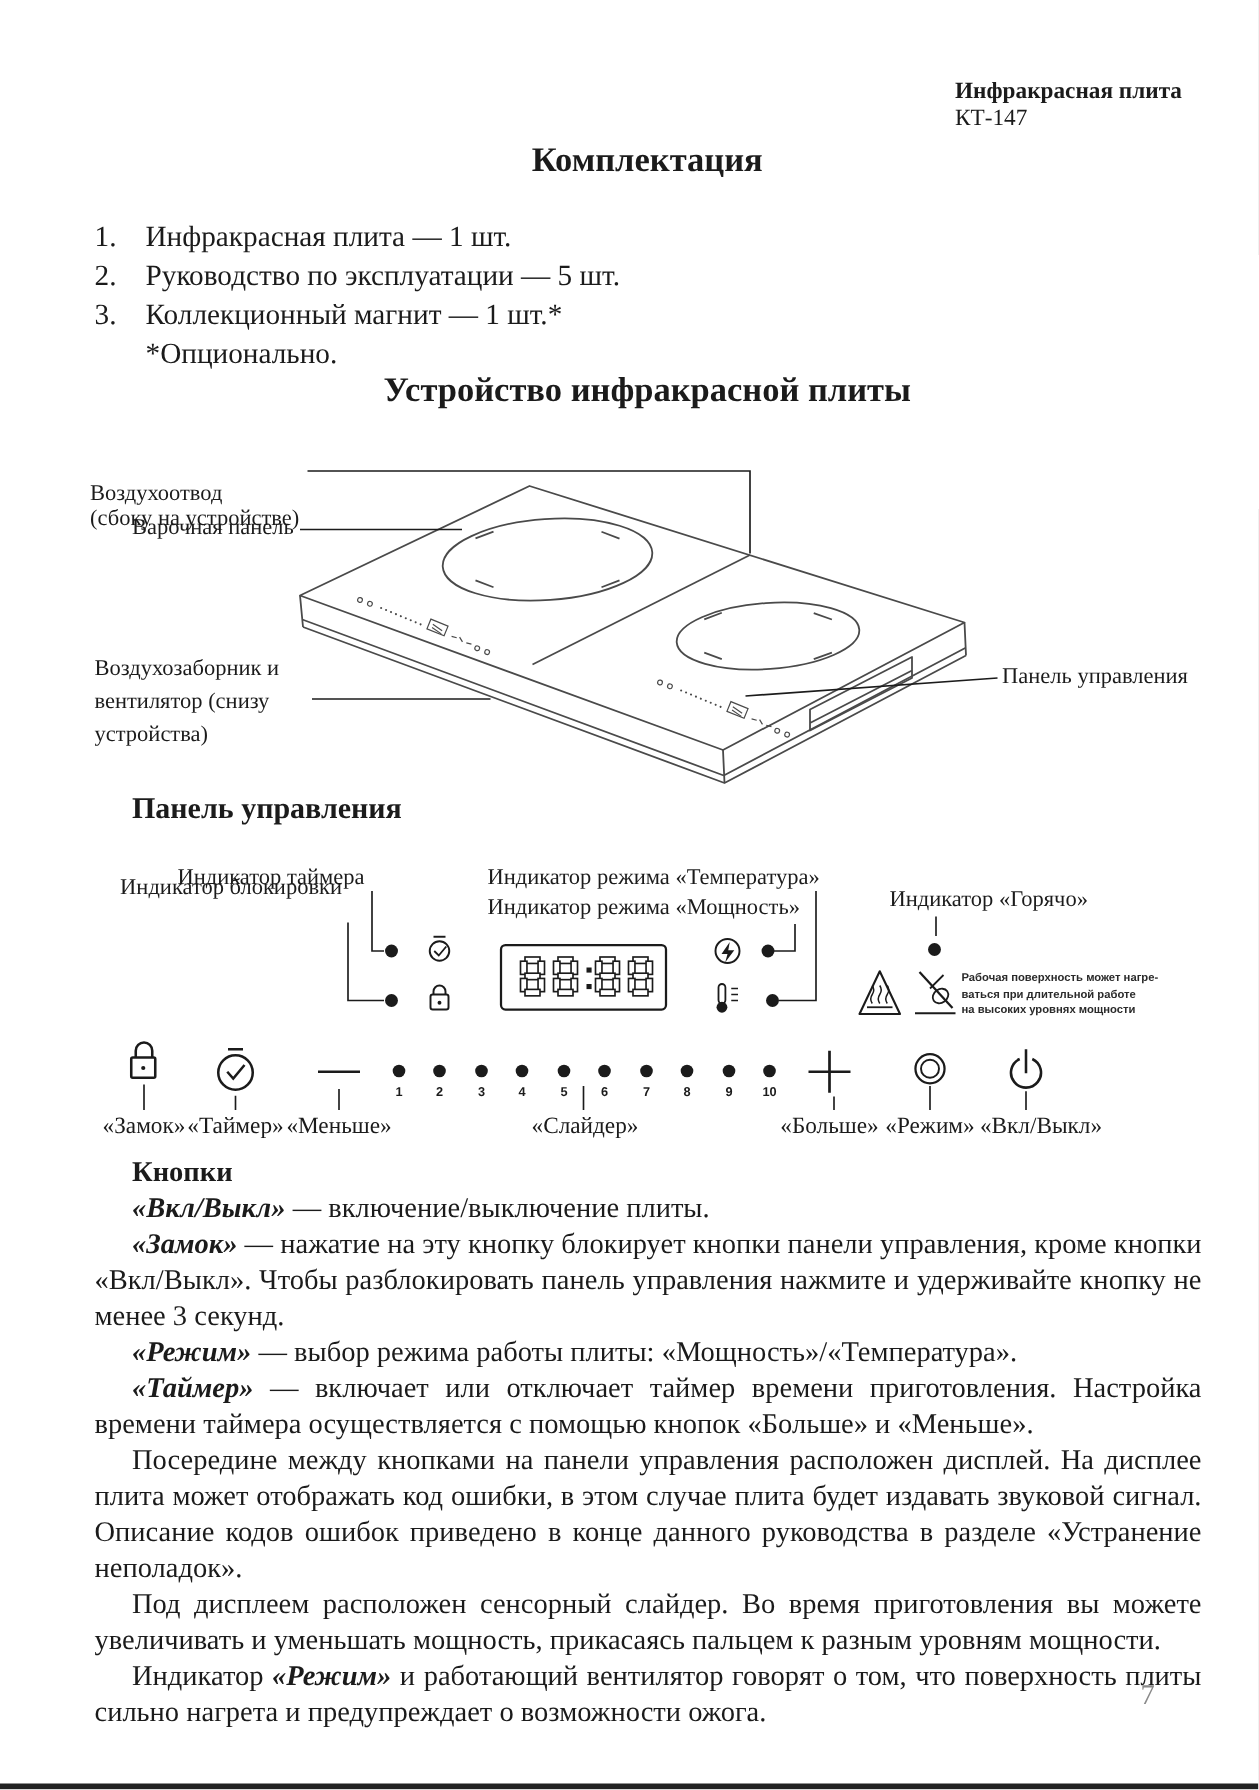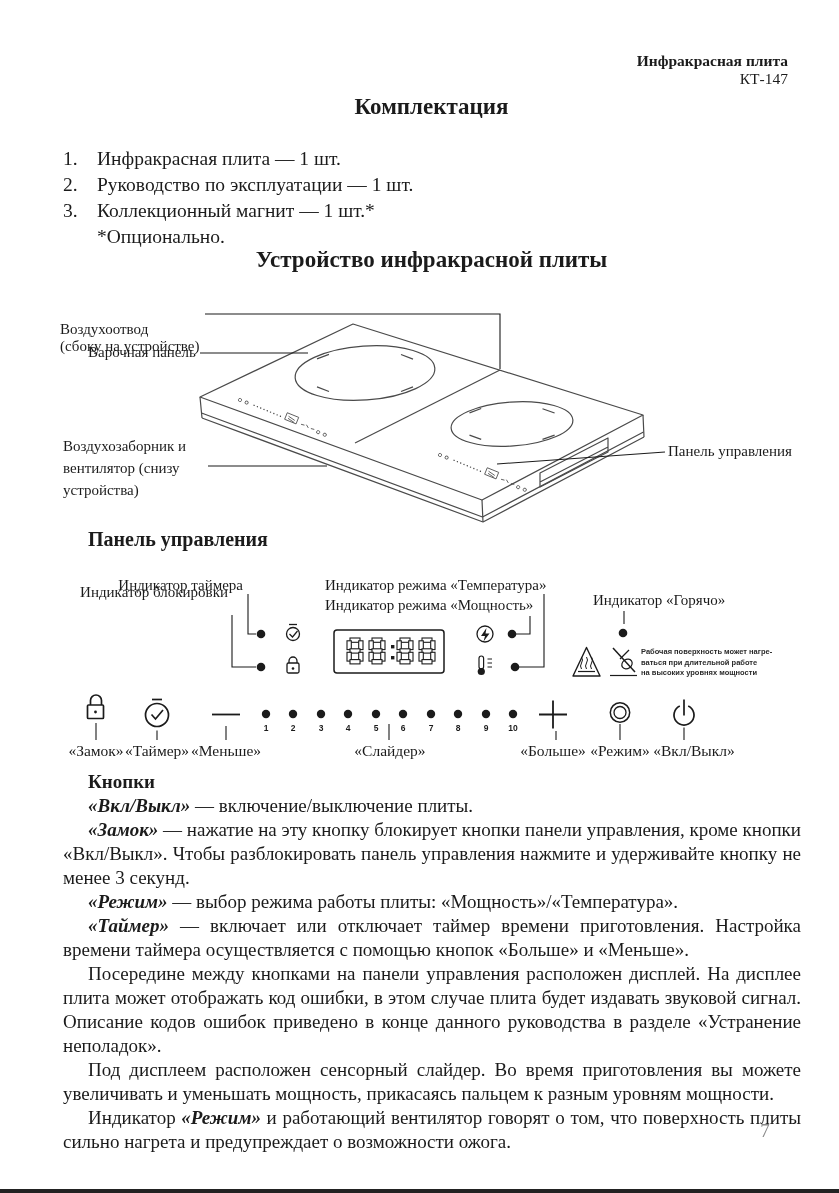--- a/index.html
+++ b/index.html
@@ -1,19 +1,19 @@
 <!DOCTYPE html>
 <html lang="ru"><head>
 <meta charset="utf-8">
 <style>
   html,body{margin:0;padding:0;background:#e8e8e8;}
   .page{position:relative;width:839px;height:1193px;background:#fff;margin:0 auto;
         font-family:"Liberation Serif",serif;color:#1b1b1b;overflow:hidden;}
   .bold{font-weight:bold;}
-  .hdr{position:absolute;top:52px;right:51px;text-align:right;font-size:15.5px;line-height:18px;}
+  .hdr{position:absolute;top:52px;right:51px;font-size:15.5px;line-height:18px;}
   .h1{position:absolute;left:63px;top:94px;width:737px;text-align:center;
       font-size:23px;font-weight:bold;}
   .h2{position:absolute;left:63px;top:247px;width:737px;text-align:center;
       font-size:23px;font-weight:bold;}
   .h3{position:absolute;left:88px;top:528px;font-size:20px;font-weight:bold;}
   .list{position:absolute;left:63px;top:146px;font-size:19.5px;line-height:26px;}
   .list .num{display:inline-block;width:34px;}
   .list .fnote{margin-left:34px;}
   .fig1{position:absolute;left:40px;top:283px;width:780px;height:246px;}
   .fig2{position:absolute;left:40px;top:572px;width:790px;height:200px;}
@@ -42,21 +42,21 @@
 
   <div class="hdr">
     <div class="bold">Инфракрасная плита</div>
     <div>КТ-147</div>
   </div>
 
   <div class="h1">Комплектация</div>
 
   <div class="list">
     <div><span class="num">1.</span><span>Инфракрасная плита — 1 шт.</span></div>
-    <div><span class="num">2.</span><span>Руководство по эксплуатации — 1 шт.</span></div>
+    <div><span class="num">2.</span><span>Руководство по эксплуатации — 5 шт.</span></div>
     <div><span class="num">3.</span><span>Коллекционный магнит — 1 шт.*</span></div>
     <div class="fnote">*Опционально.</div>
   </div>
 
   <div class="h2">Устройство инфракрасной плиты</div>
 
   <div class="fig1">
     <svg width="780" height="246" viewBox="0 0 780 246">
       <defs>
         <g id="iconstrip" stroke="#4a4a4a" stroke-width="0.9" fill="none">

